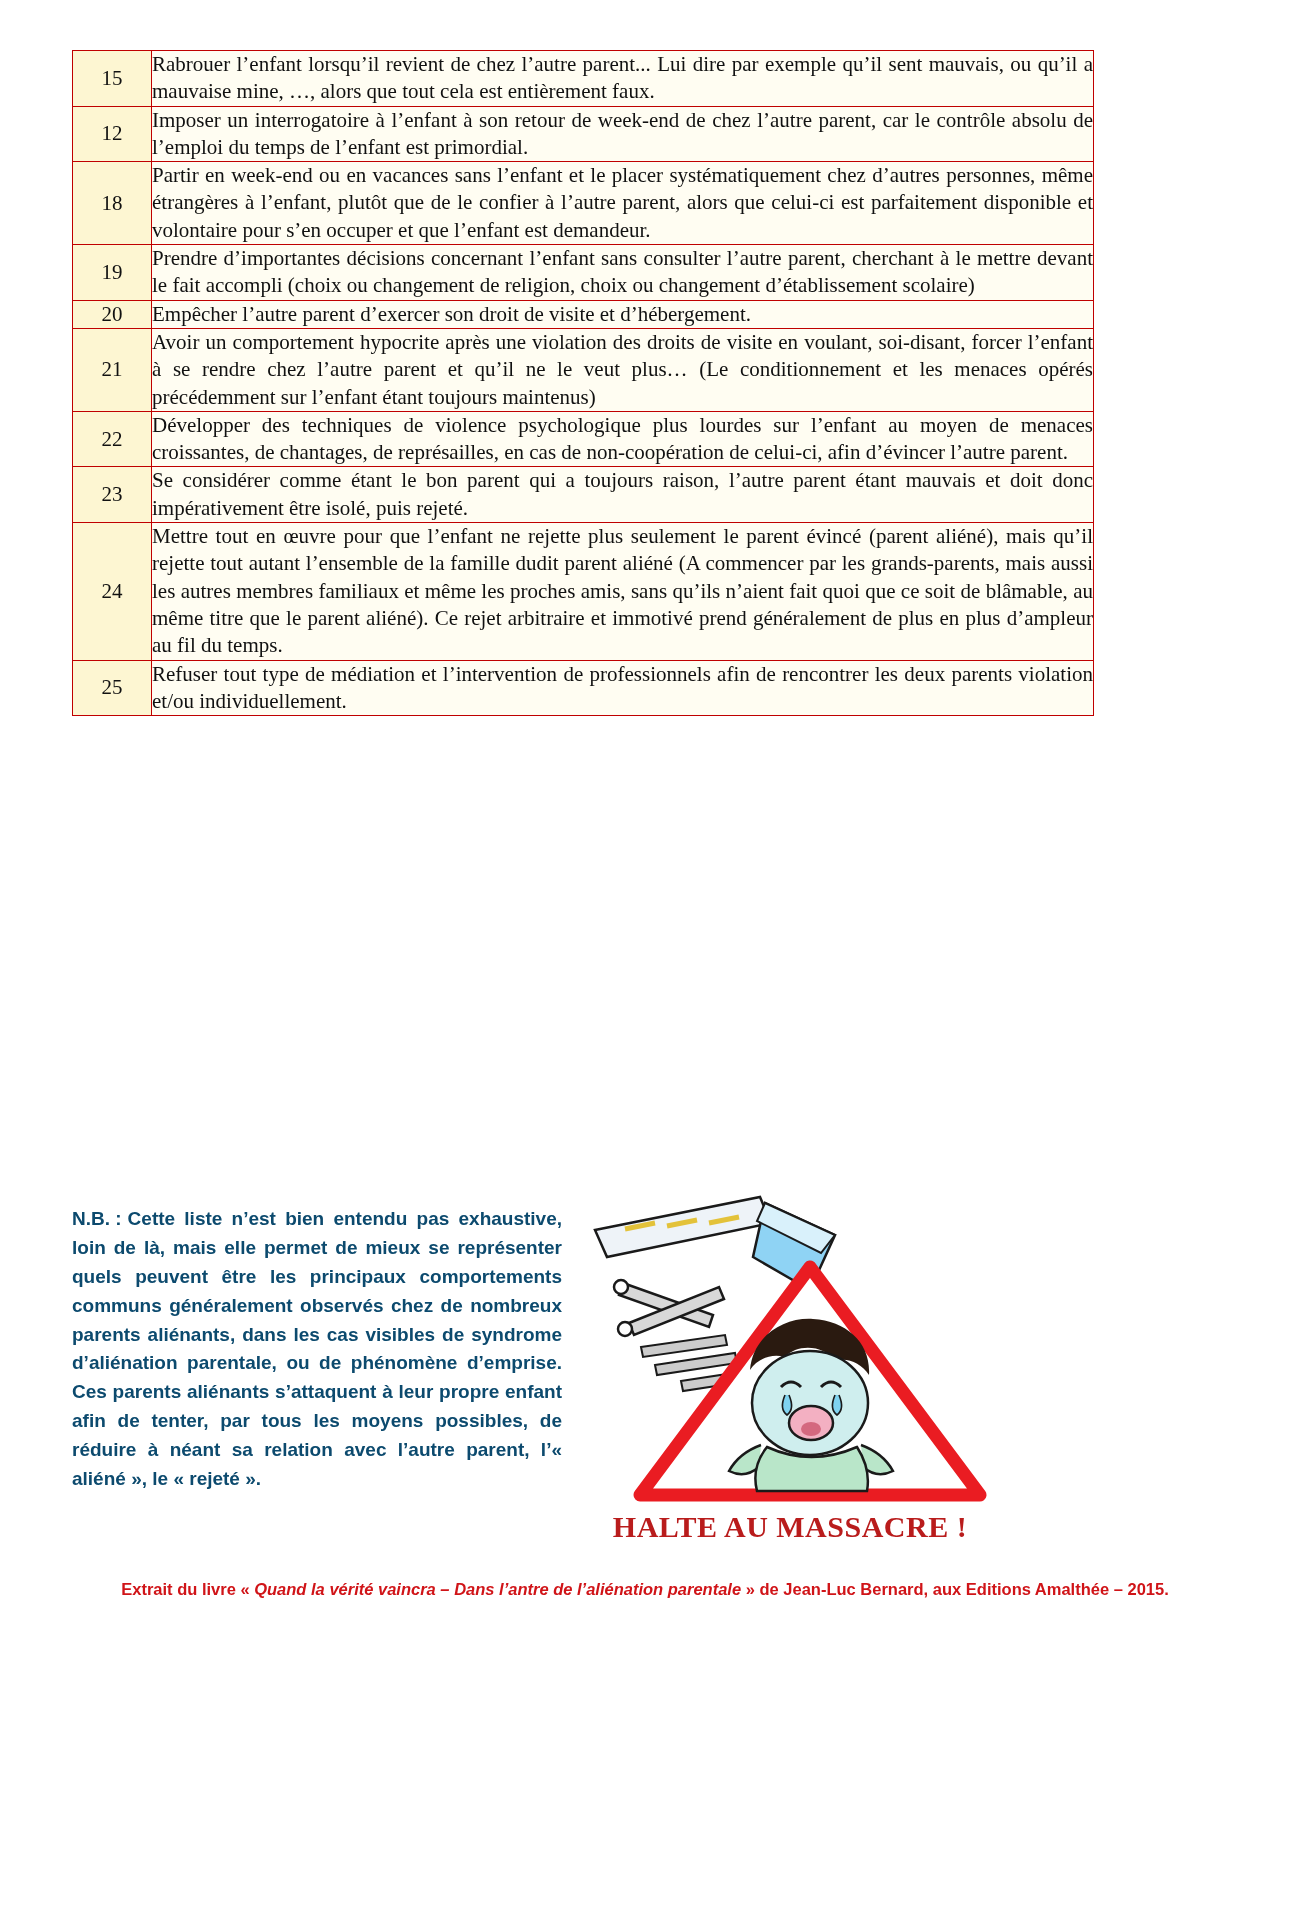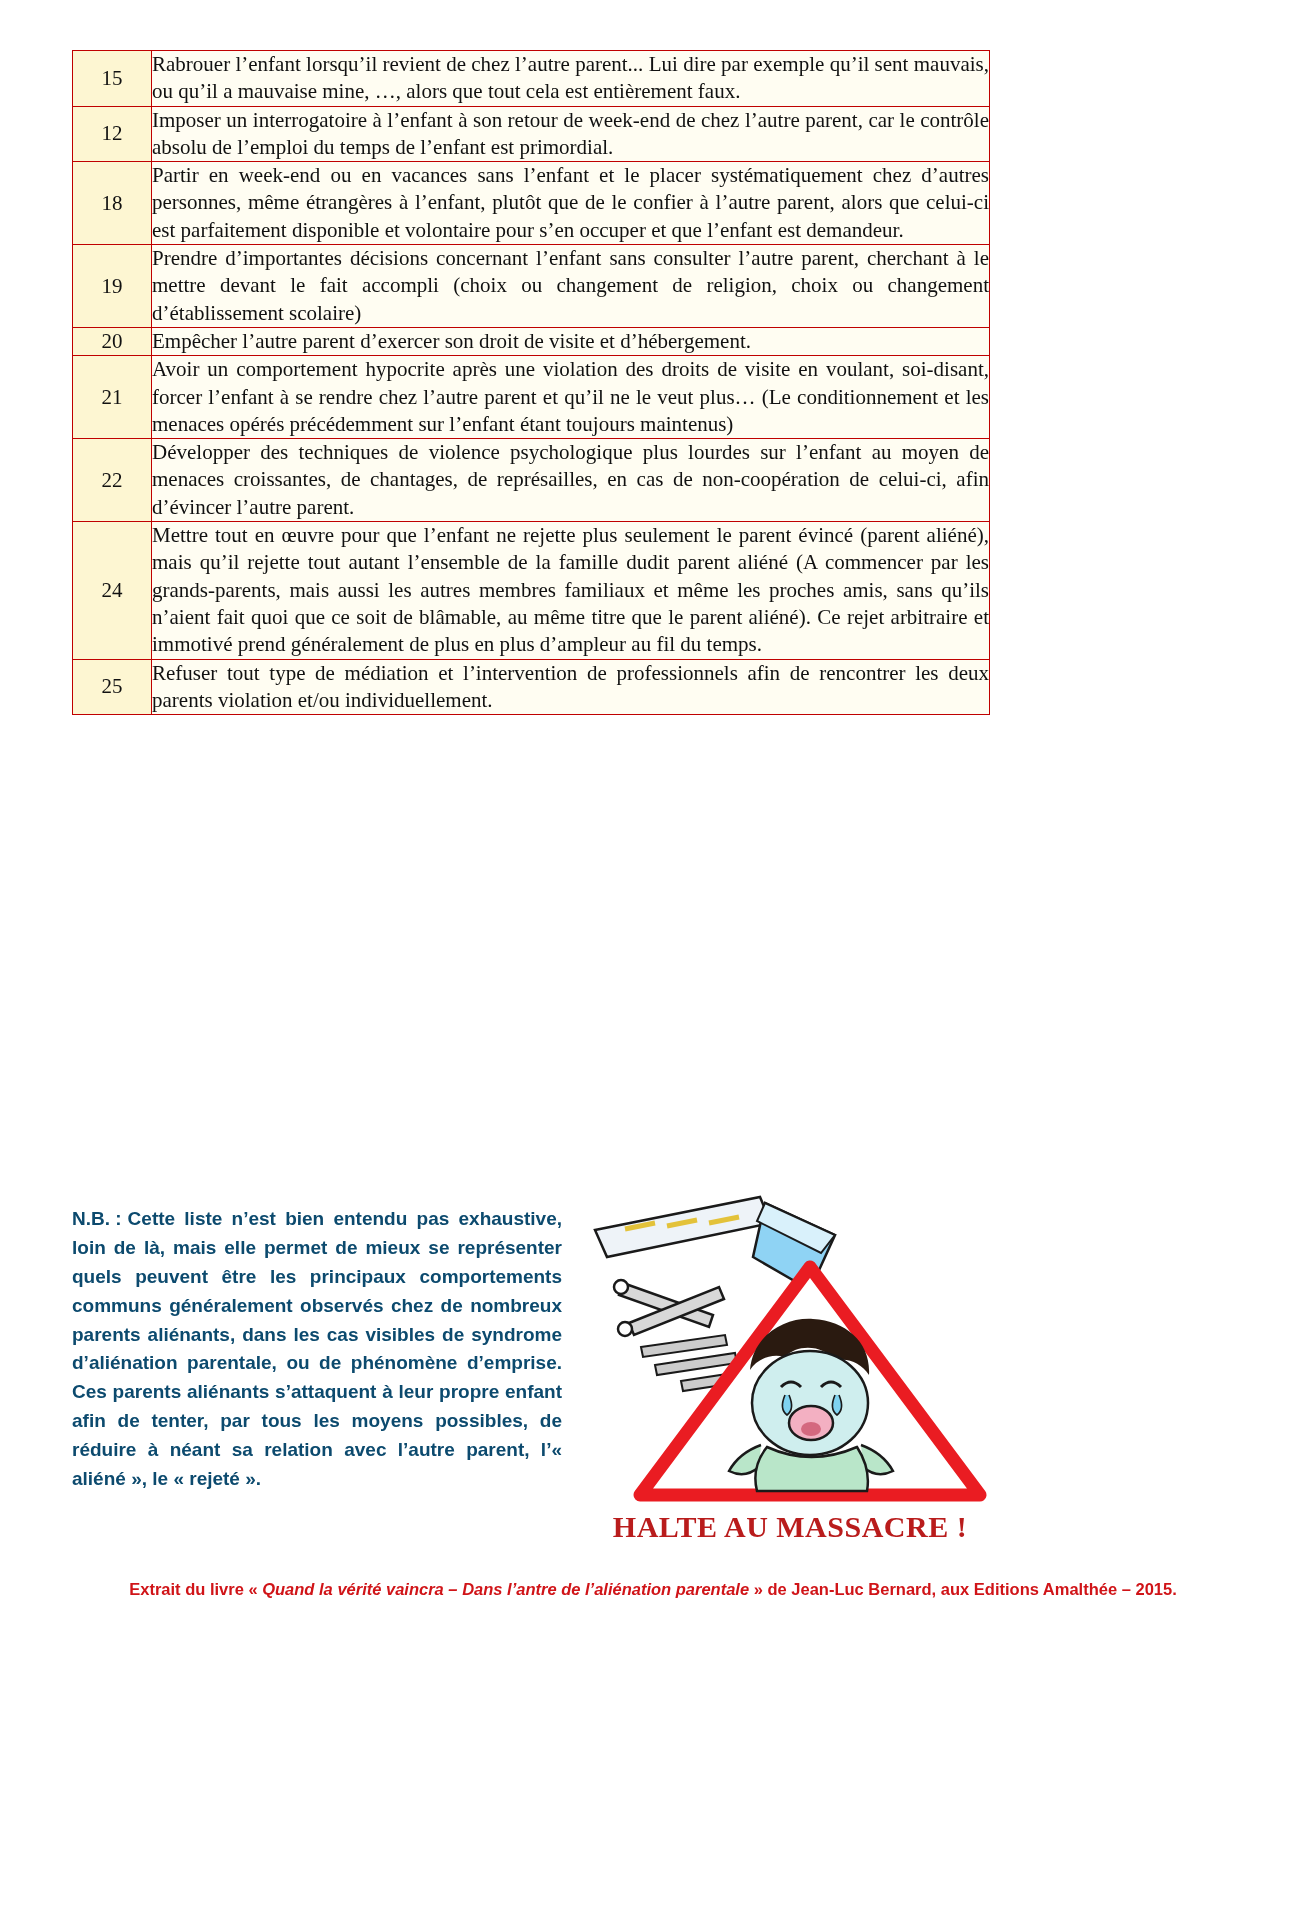--- a/index.html
+++ b/index.html
@@ -25,21 +25,21 @@
 
   
   .table-wrap {
     position: absolute;
     left: 72px;
     top: 50px;
     width: 918px;
   }
   table.list {
     border-collapse: collapse;
-    width: 918px;
+    width: 1022px;
     table-layout: fixed;
   }
   table.list td {
     border: 1.5px solid #c00000;
     vertical-align: middle;
     padding: 0;
   }
   td.num {
     width: 78px;
     background: #fdf6d2;
@@ -97,21 +97,21 @@
     color: #b91c1c;
     font-family: "Liberation Serif", serif;
     font-weight: bold;
     font-size: 30px;
     letter-spacing: 0.5px;
   }
 
   
   .footer {
     position: absolute;
-    left: 38px;
+    left: 30px;
     top: 1580px;
     width: 1230px;
     text-align: center;
     color: #d01418;
     font-family: "Liberation Sans", sans-serif;
     font-weight: bold;
     font-size: 16.5px;
   }
   .footer .ital {
     font-style: italic;
@@ -147,20 +147,24 @@
         </tr>
         <tr>
           <td class="num">21</td>
           <td class="txt">Avoir un comportement hypocrite après une violation des droits de visite en voulant, soi-disant, forcer l’enfant à se rendre chez l’autre parent et qu’il ne le veut plus… (Le conditionnement et les menaces opérés précédemment sur l’enfant étant toujours maintenus)</td>
         </tr>
         <tr>
           <td class="num">22</td>
           <td class="txt">Développer des techniques de violence psychologique plus lourdes sur l’enfant au moyen de menaces croissantes, de chantages, de représailles, en cas de non-coopération de celui-ci, afin d’évincer l’autre parent.</td>
         </tr>
         <tr>
+          <td class="num">23</td>
+          <td class="txt">Se considérer comme étant le bon parent qui a toujours raison, l’autre parent étant mauvais et doit donc impérativement être isolé, puis rejeté.</td>
+        </tr>
+        <tr>
           <td class="num">24</td>
           <td class="txt">Mettre tout en œuvre pour que l’enfant ne rejette plus seulement le parent évincé (parent aliéné), mais qu’il rejette tout autant l’ensemble de la famille dudit parent aliéné (A commencer par les grands-parents, mais aussi les autres membres familiaux et même les proches amis, sans qu’ils n’aient fait quoi que ce soit de blâmable, au même titre que le parent aliéné). Ce rejet arbitraire et immotivé prend généralement de plus en plus d’ampleur au fil du temps.</td>
         </tr>
         <tr>
           <td class="num">25</td>
           <td class="txt">Refuser tout type de médiation et l’intervention de professionnels afin de rencontrer les deux parents violation et/ou individuellement.</td>
         </tr>
       </tbody>
     </table>
   </div>

